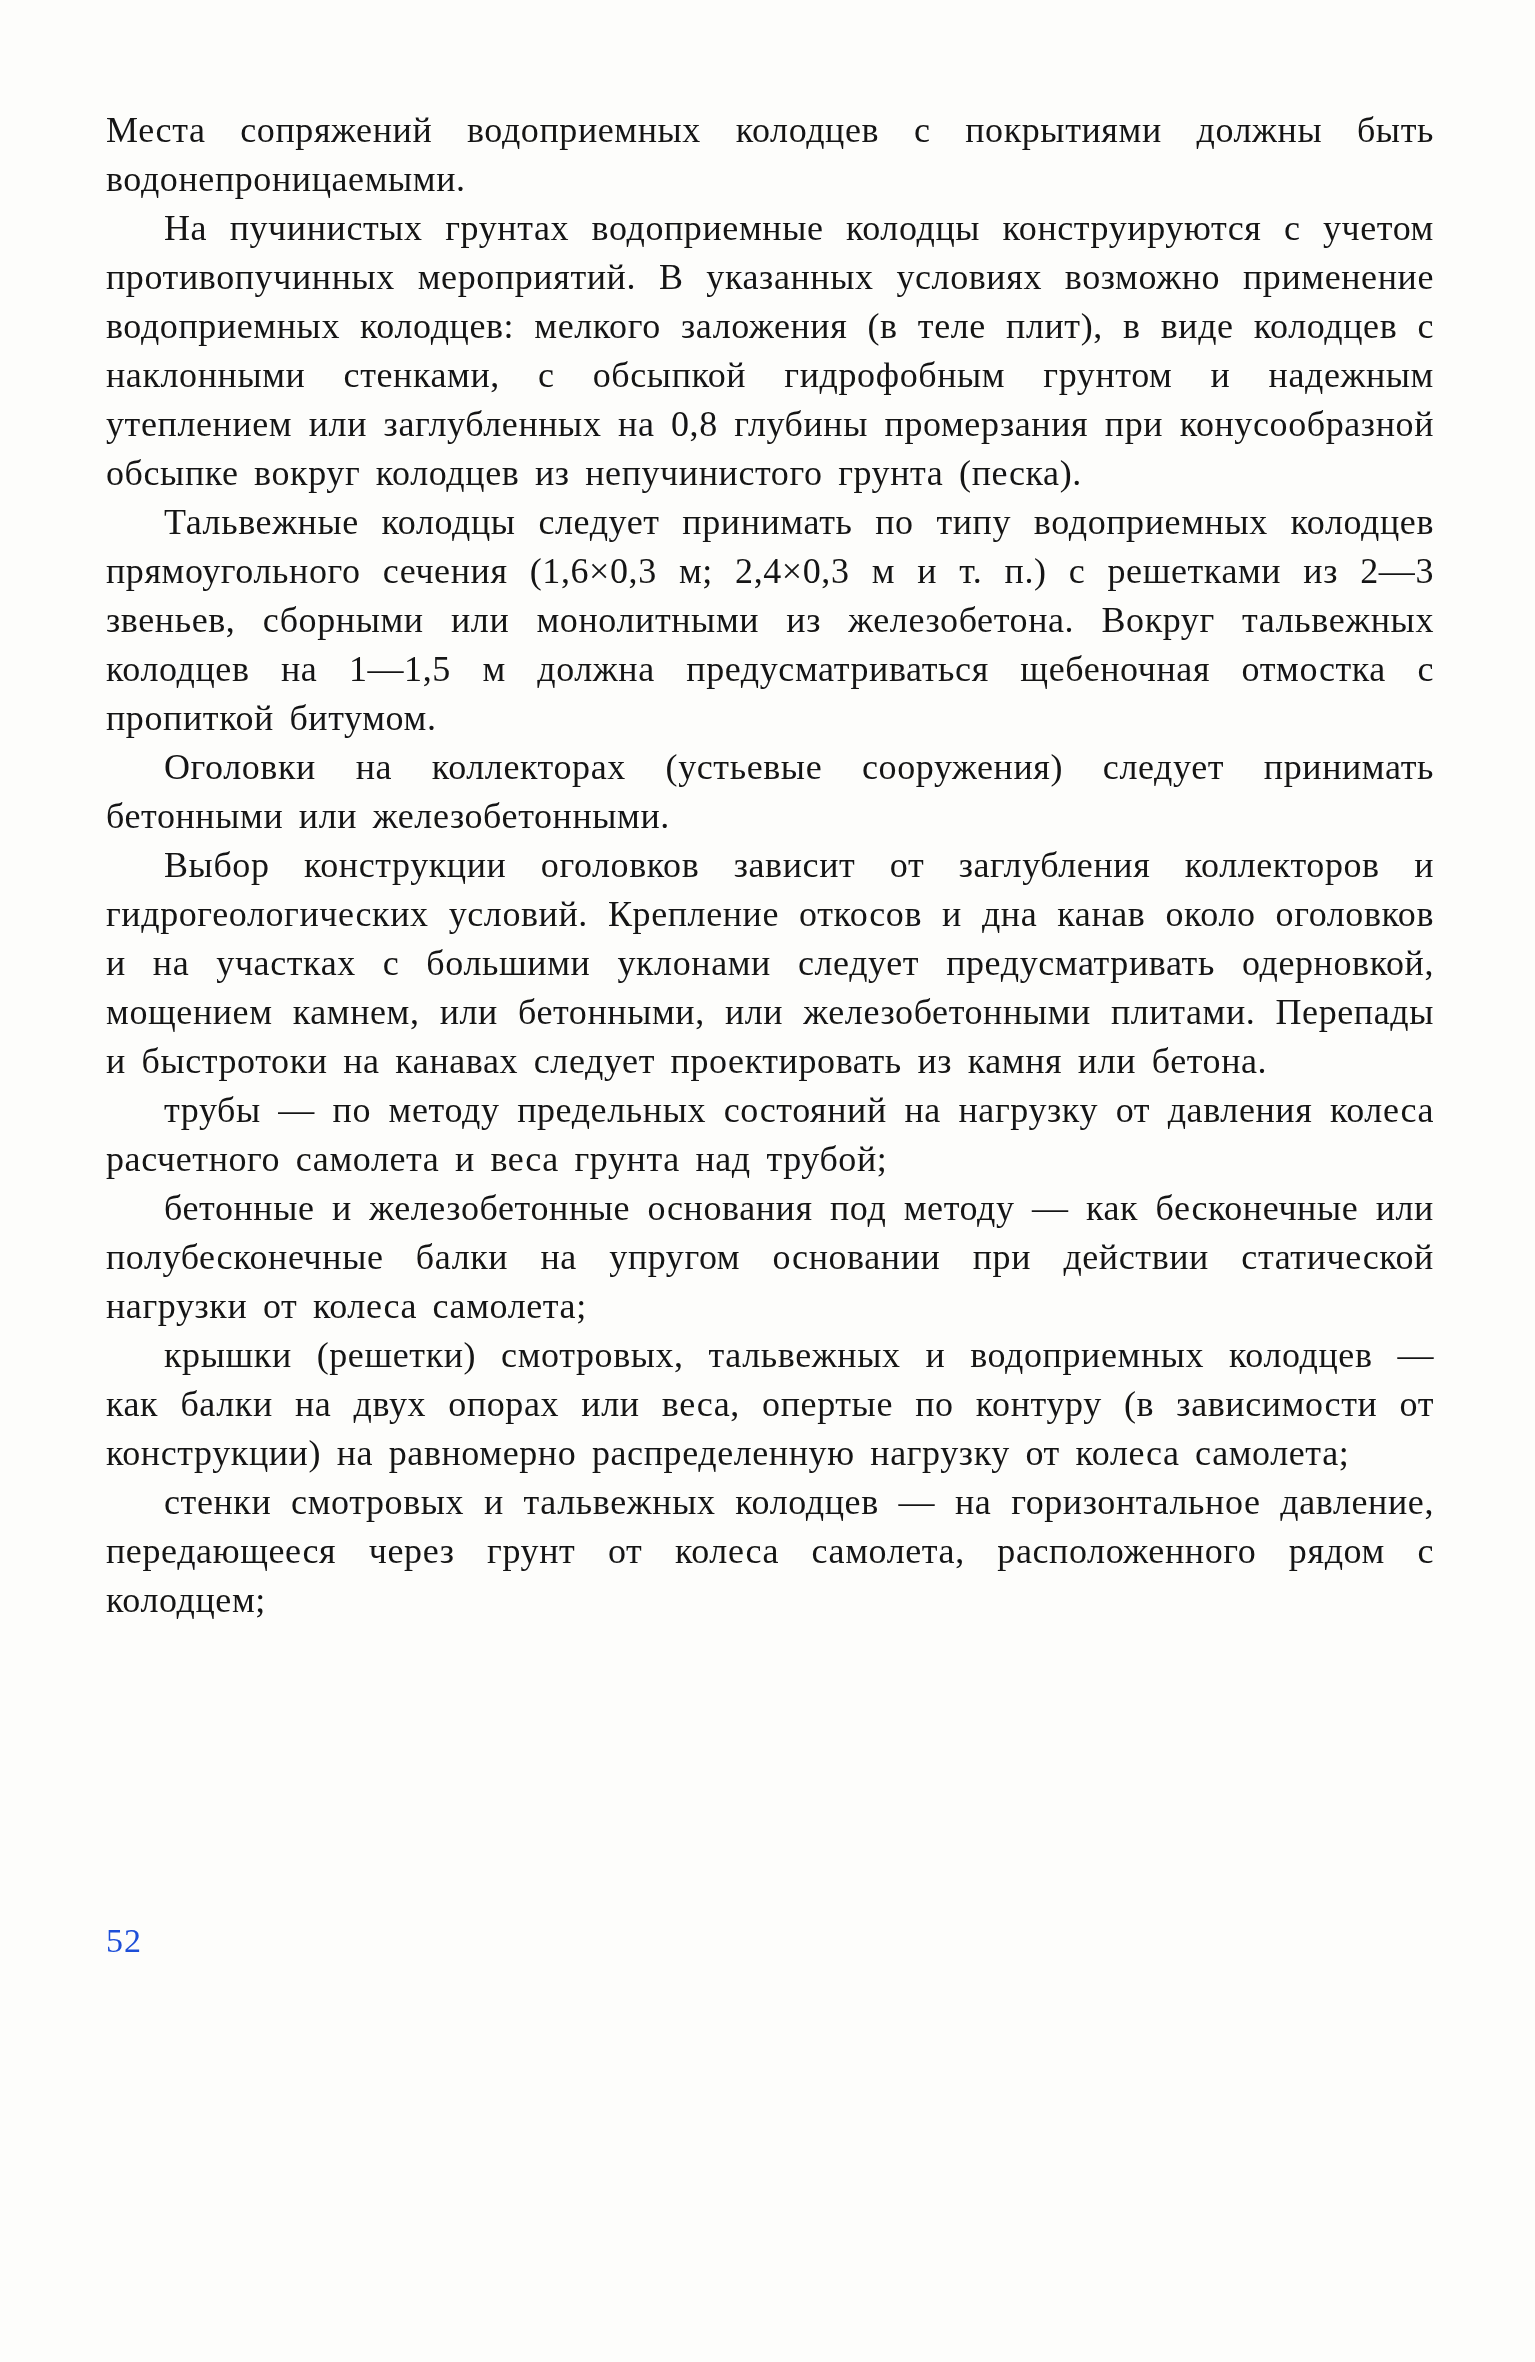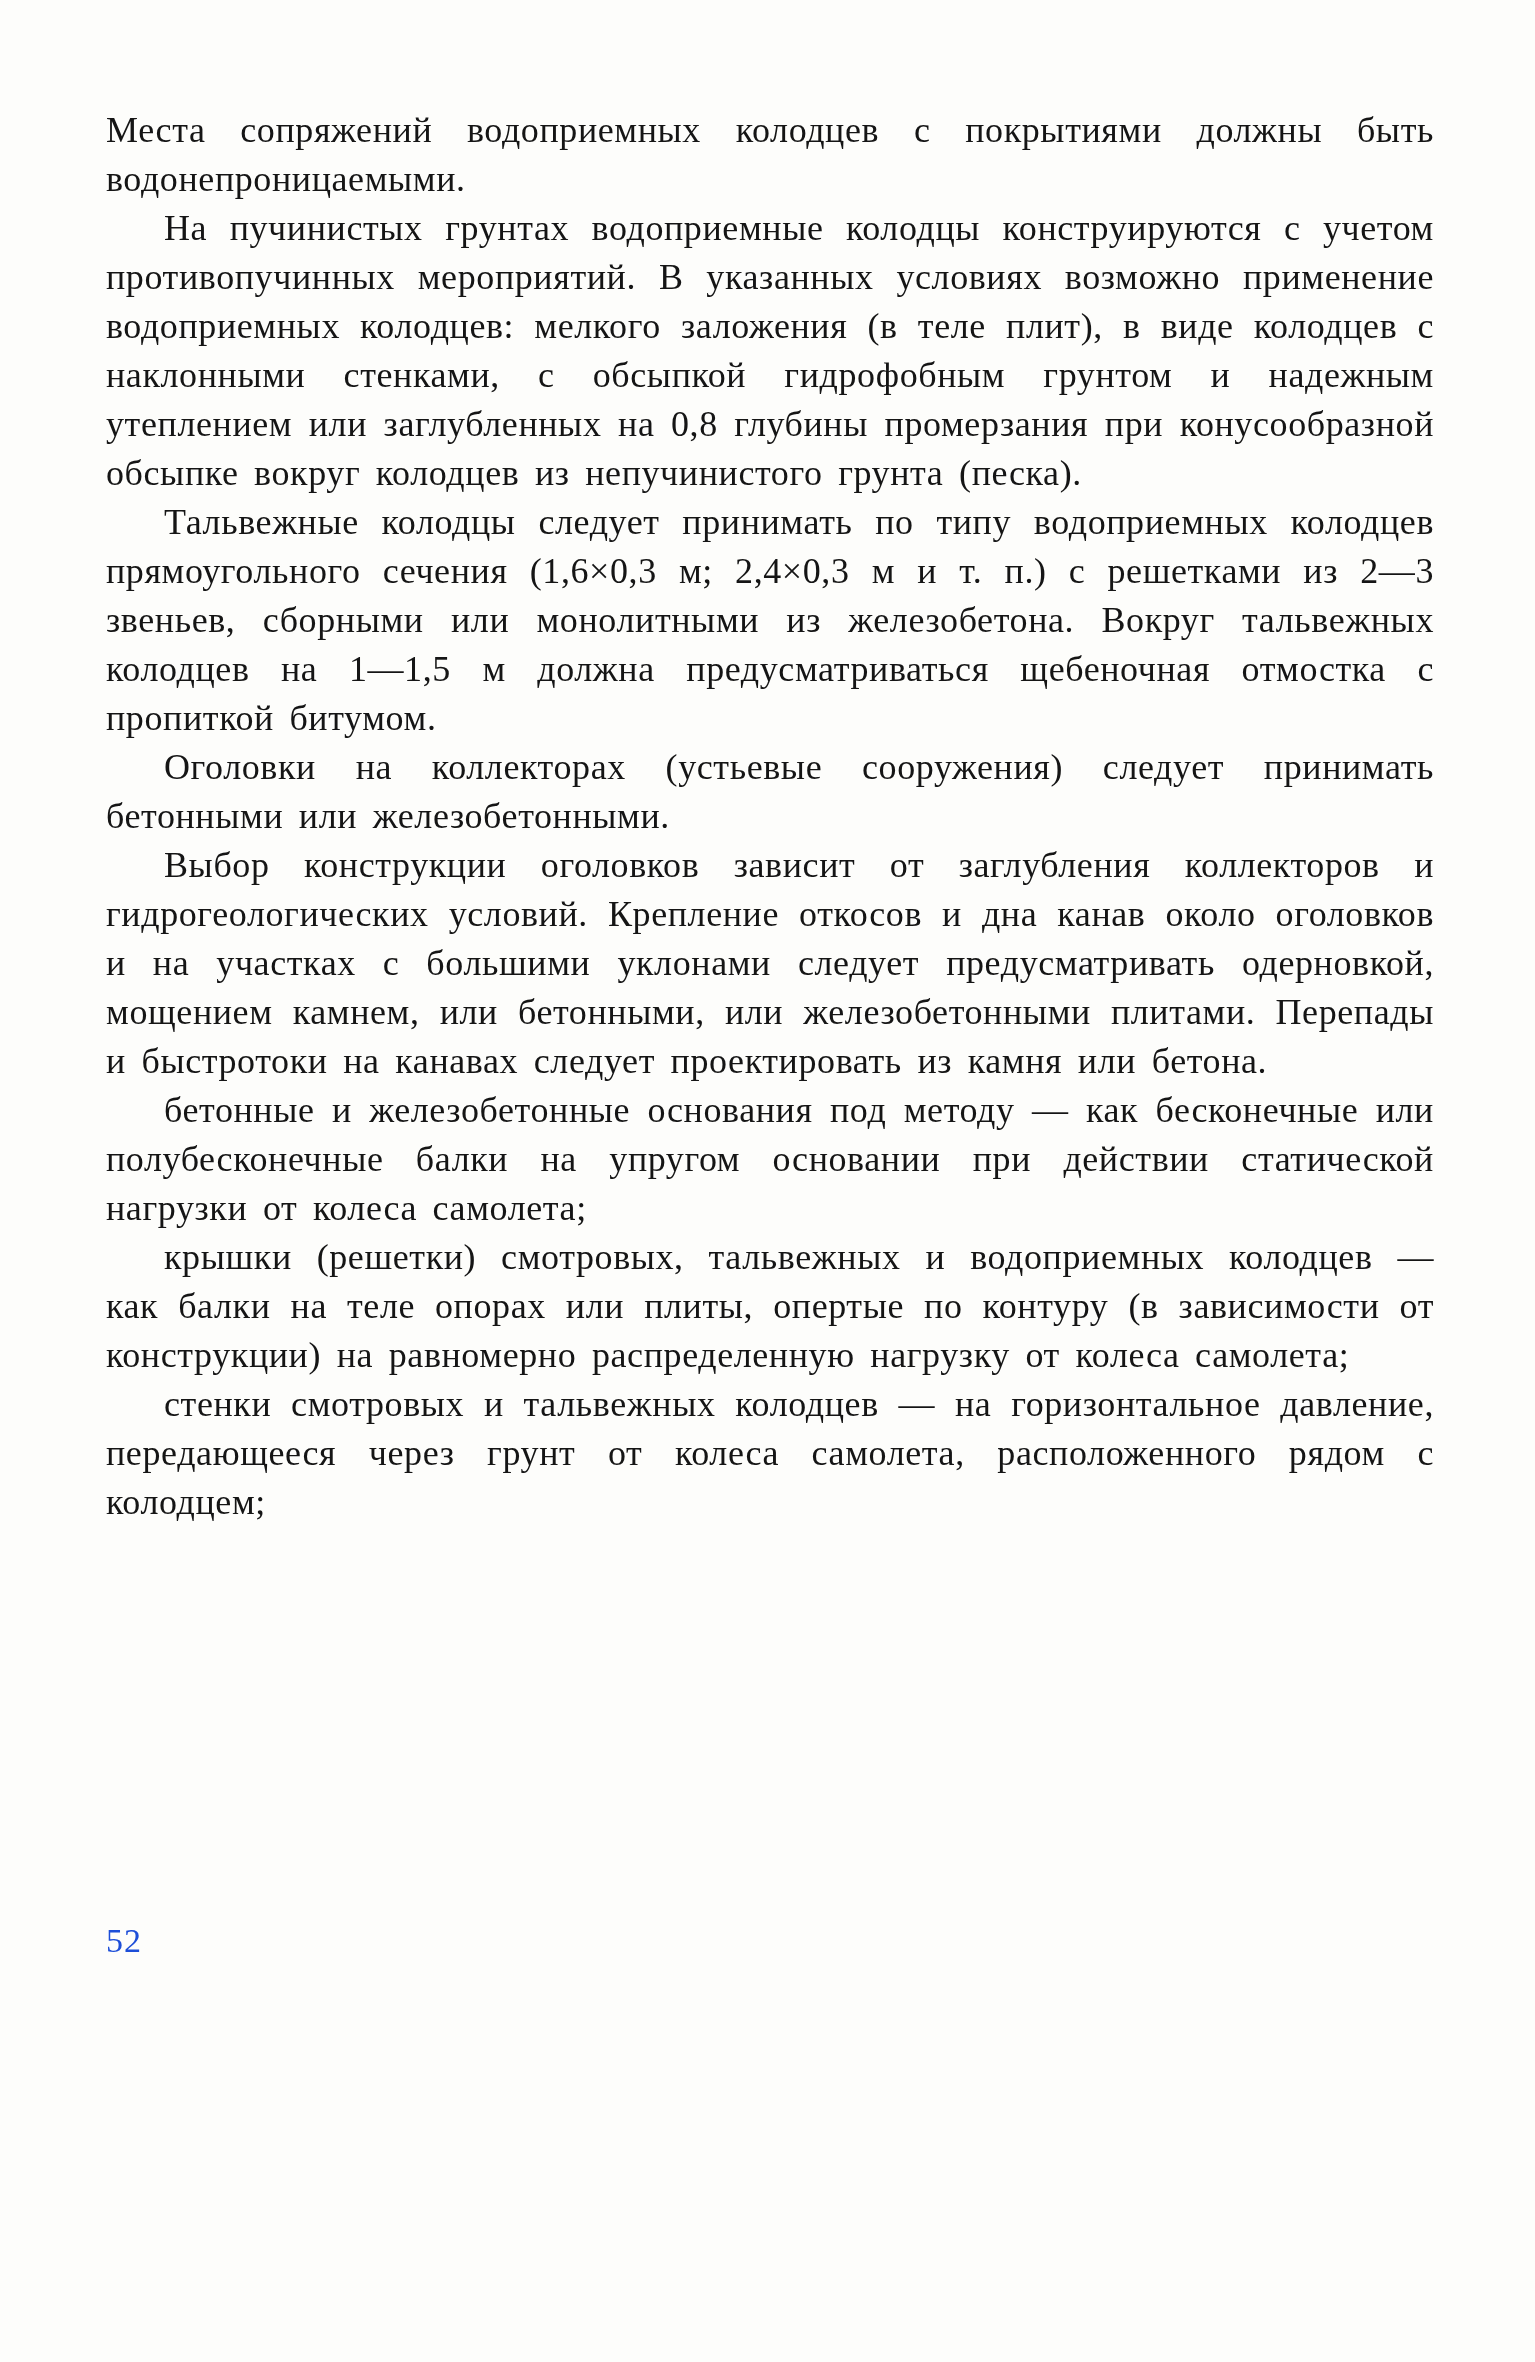--- a/index.html
+++ b/index.html
@@ -48,18 +48,19 @@
 </head>
 <body>
 
 <div class="page">
   <div class="text-column">
     <p class="continuation">Места сопряжений водоприемных колодцев с покрытиями должны быть водонепроницаемыми.</p>
     <p>На пучинистых грунтах водоприемные колодцы конструируются с учетом противопучинных мероприятий. В указанных условиях возможно применение водоприемных колодцев: мелкого заложения (в теле плит), в виде колодцев с наклонными стенками, с обсыпкой гидрофобным грунтом и надежным утеплением или заглубленных на 0,8 глубины промерзания при конусообразной обсыпке вокруг колодцев из непучинистого грунта (песка).</p>
     <p>Тальвежные колодцы следует принимать по типу водоприемных колодцев прямоугольного сечения (1,6×0,3 м; 2,4×0,3 м и т. п.) с решетками из 2—3 звеньев, сборными или монолитными из железобетона. Вокруг тальвежных колодцев на 1—1,5 м должна предусматриваться щебеночная отмостка с пропиткой битумом.</p>
     <p>Оголовки на коллекторах (устьевые сооружения) следует принимать бетонными или железобетонными.</p>
     <p>Выбор конструкции оголовков зависит от заглубления коллекторов и гидрогеологических условий. Крепление откосов и дна канав около оголовков и на участках с большими уклонами следует предусматривать одерновкой, мощением камнем, или бетонными, или железобетонными плитами. Перепады и быстротоки на канавах следует проектировать из камня или бетона.</p>
+    <p>трубы — по методу предельных состояний на нагрузку от давления колеса расчетного самолета и веса грунта над трубой;</p>
     <p>бетонные и железобетонные основания под методу — как бесконечные или полубесконечные балки на упругом основании при действии статической нагрузки от колеса самолета;</p>
-    <p>крышки (решетки) смотровых, тальвежных и водоприемных колодцев — как балки на теле опорах или плиты, опертые по контуру (в зависимости от конструкции) на равномерно распределенную нагрузку от колеса самолета;</p>
+    <p>крышки (решетки) смотровых, тальвежных и водоприемных колодцев — как балки на двух опорах или веса, опертые по контуру (в зависимости от конструкции) на равномерно распределенную нагрузку от колеса самолета;</p>
     <p>стенки смотровых и тальвежных колодцев — на горизонтальное давление, передающееся через грунт от колеса самолета, расположенного рядом с колодцем;</p>
   </div>
   <div class="page-number">52</div>
 </div>
 
 </body></html>

